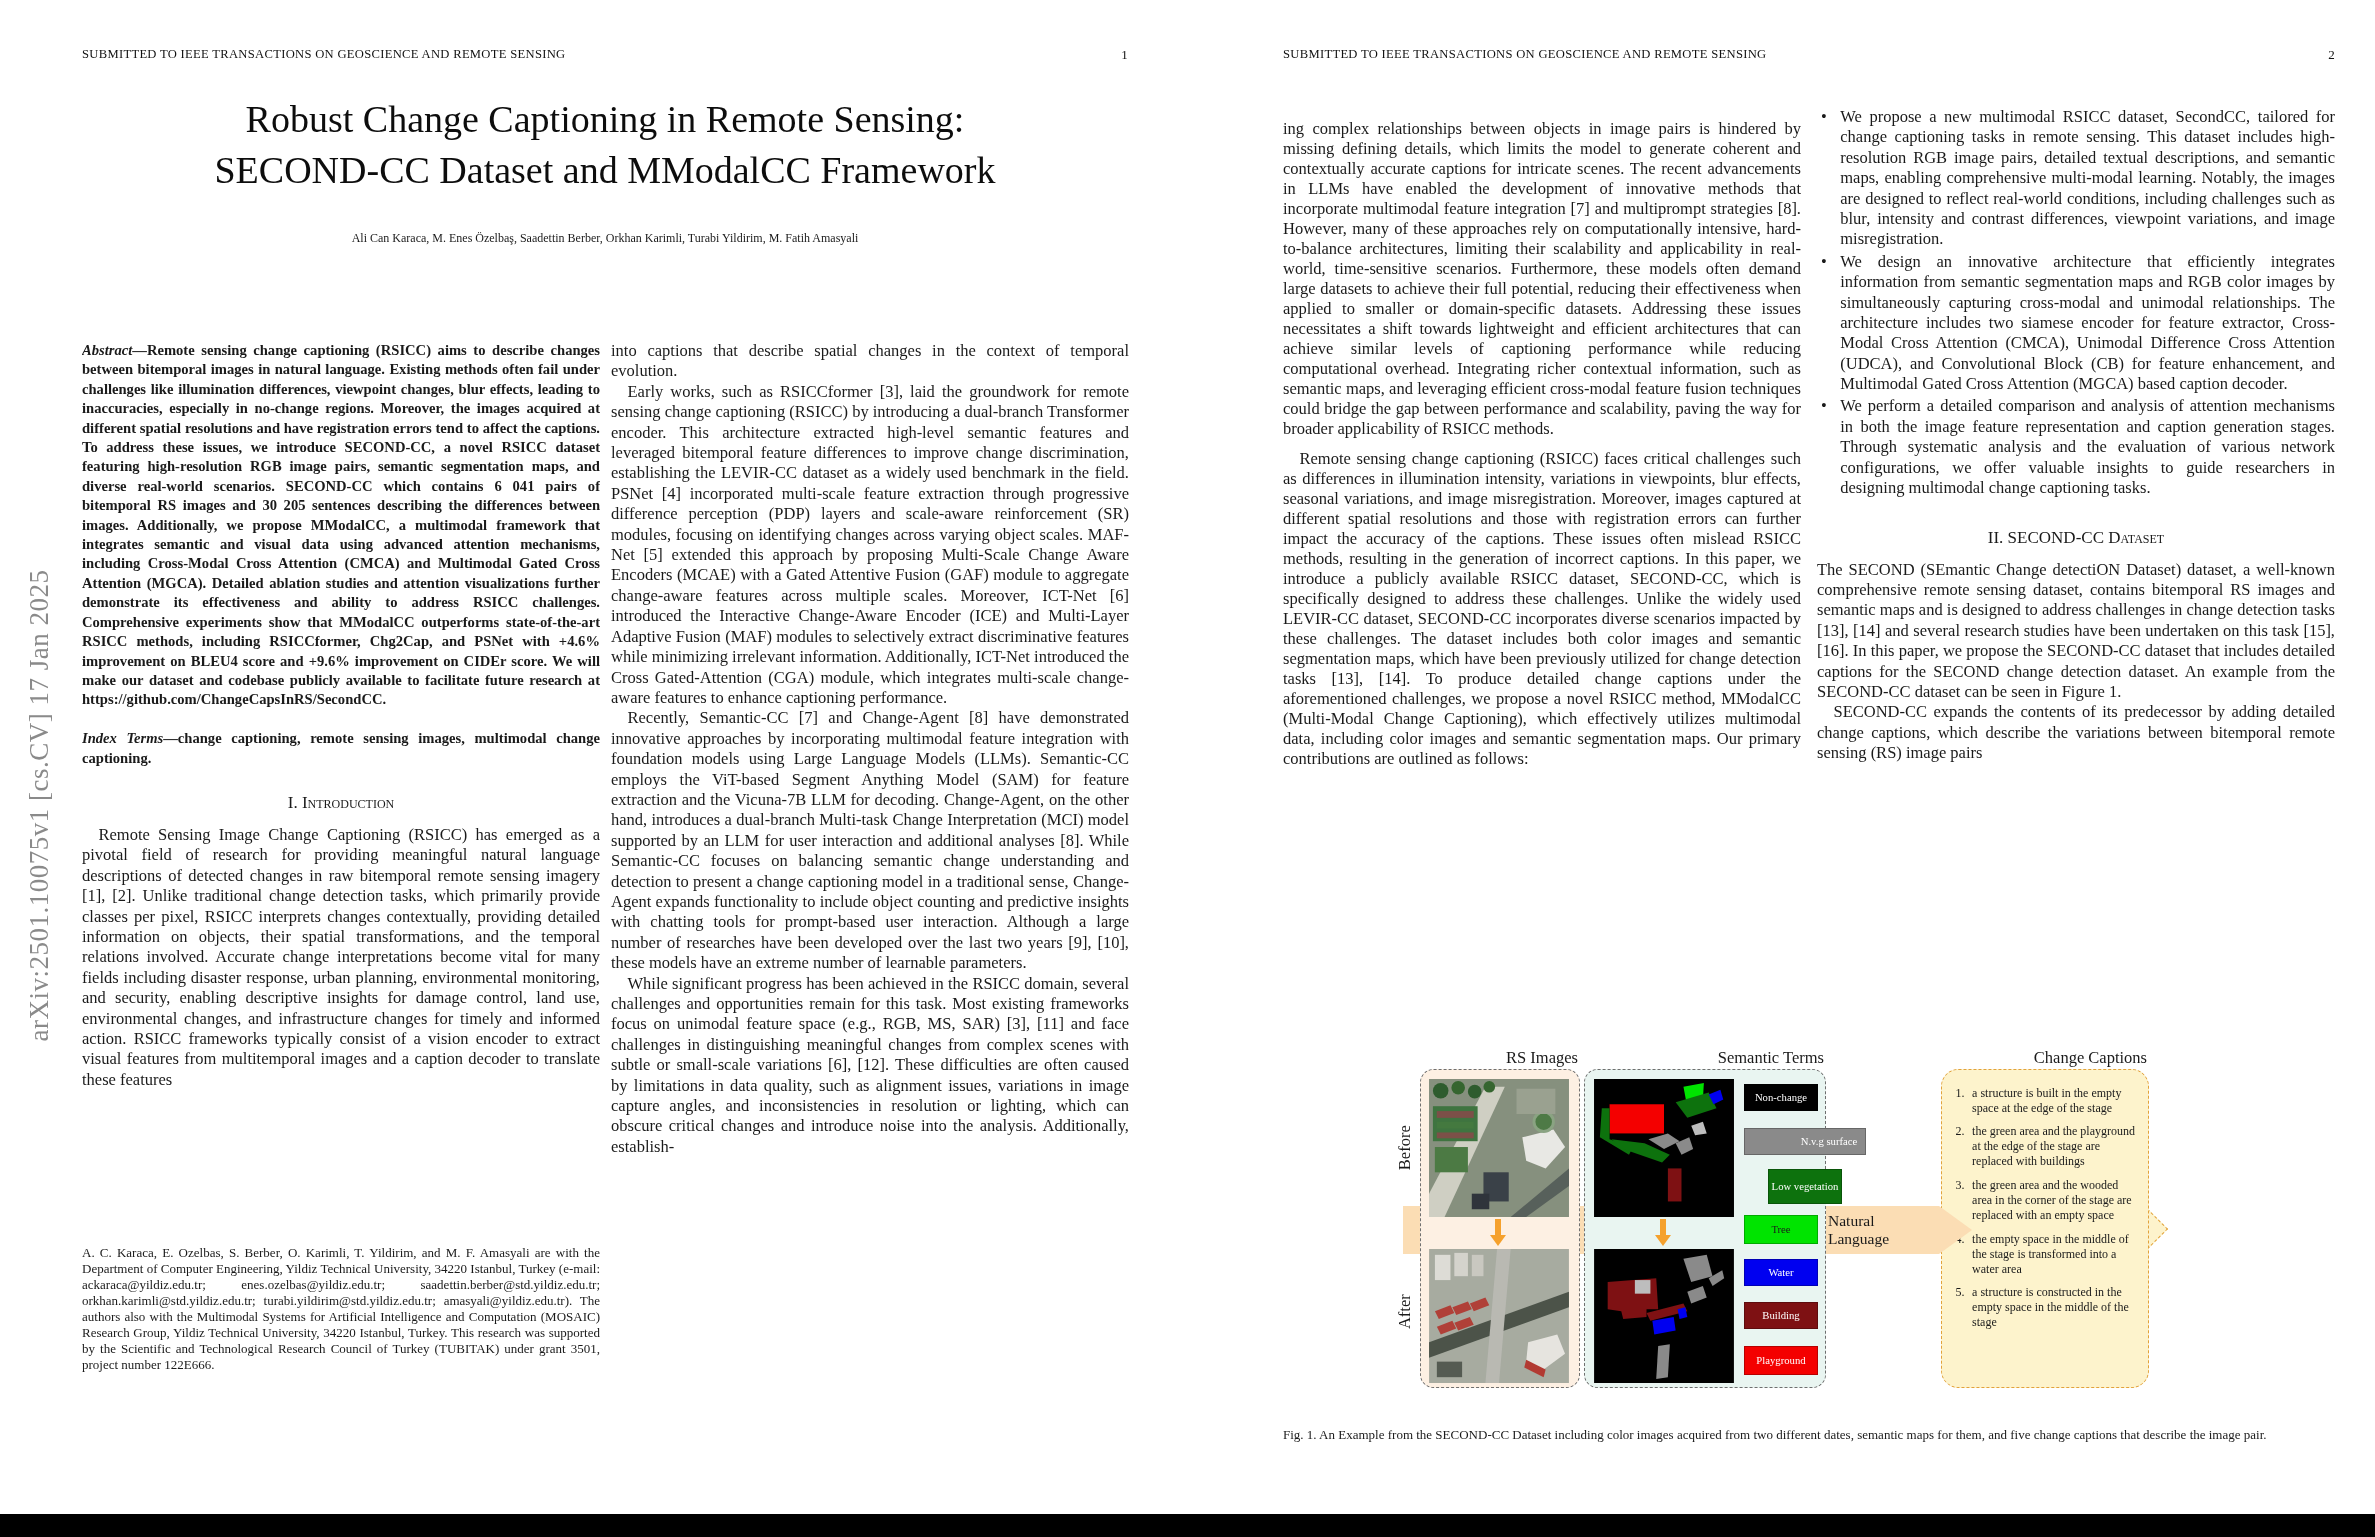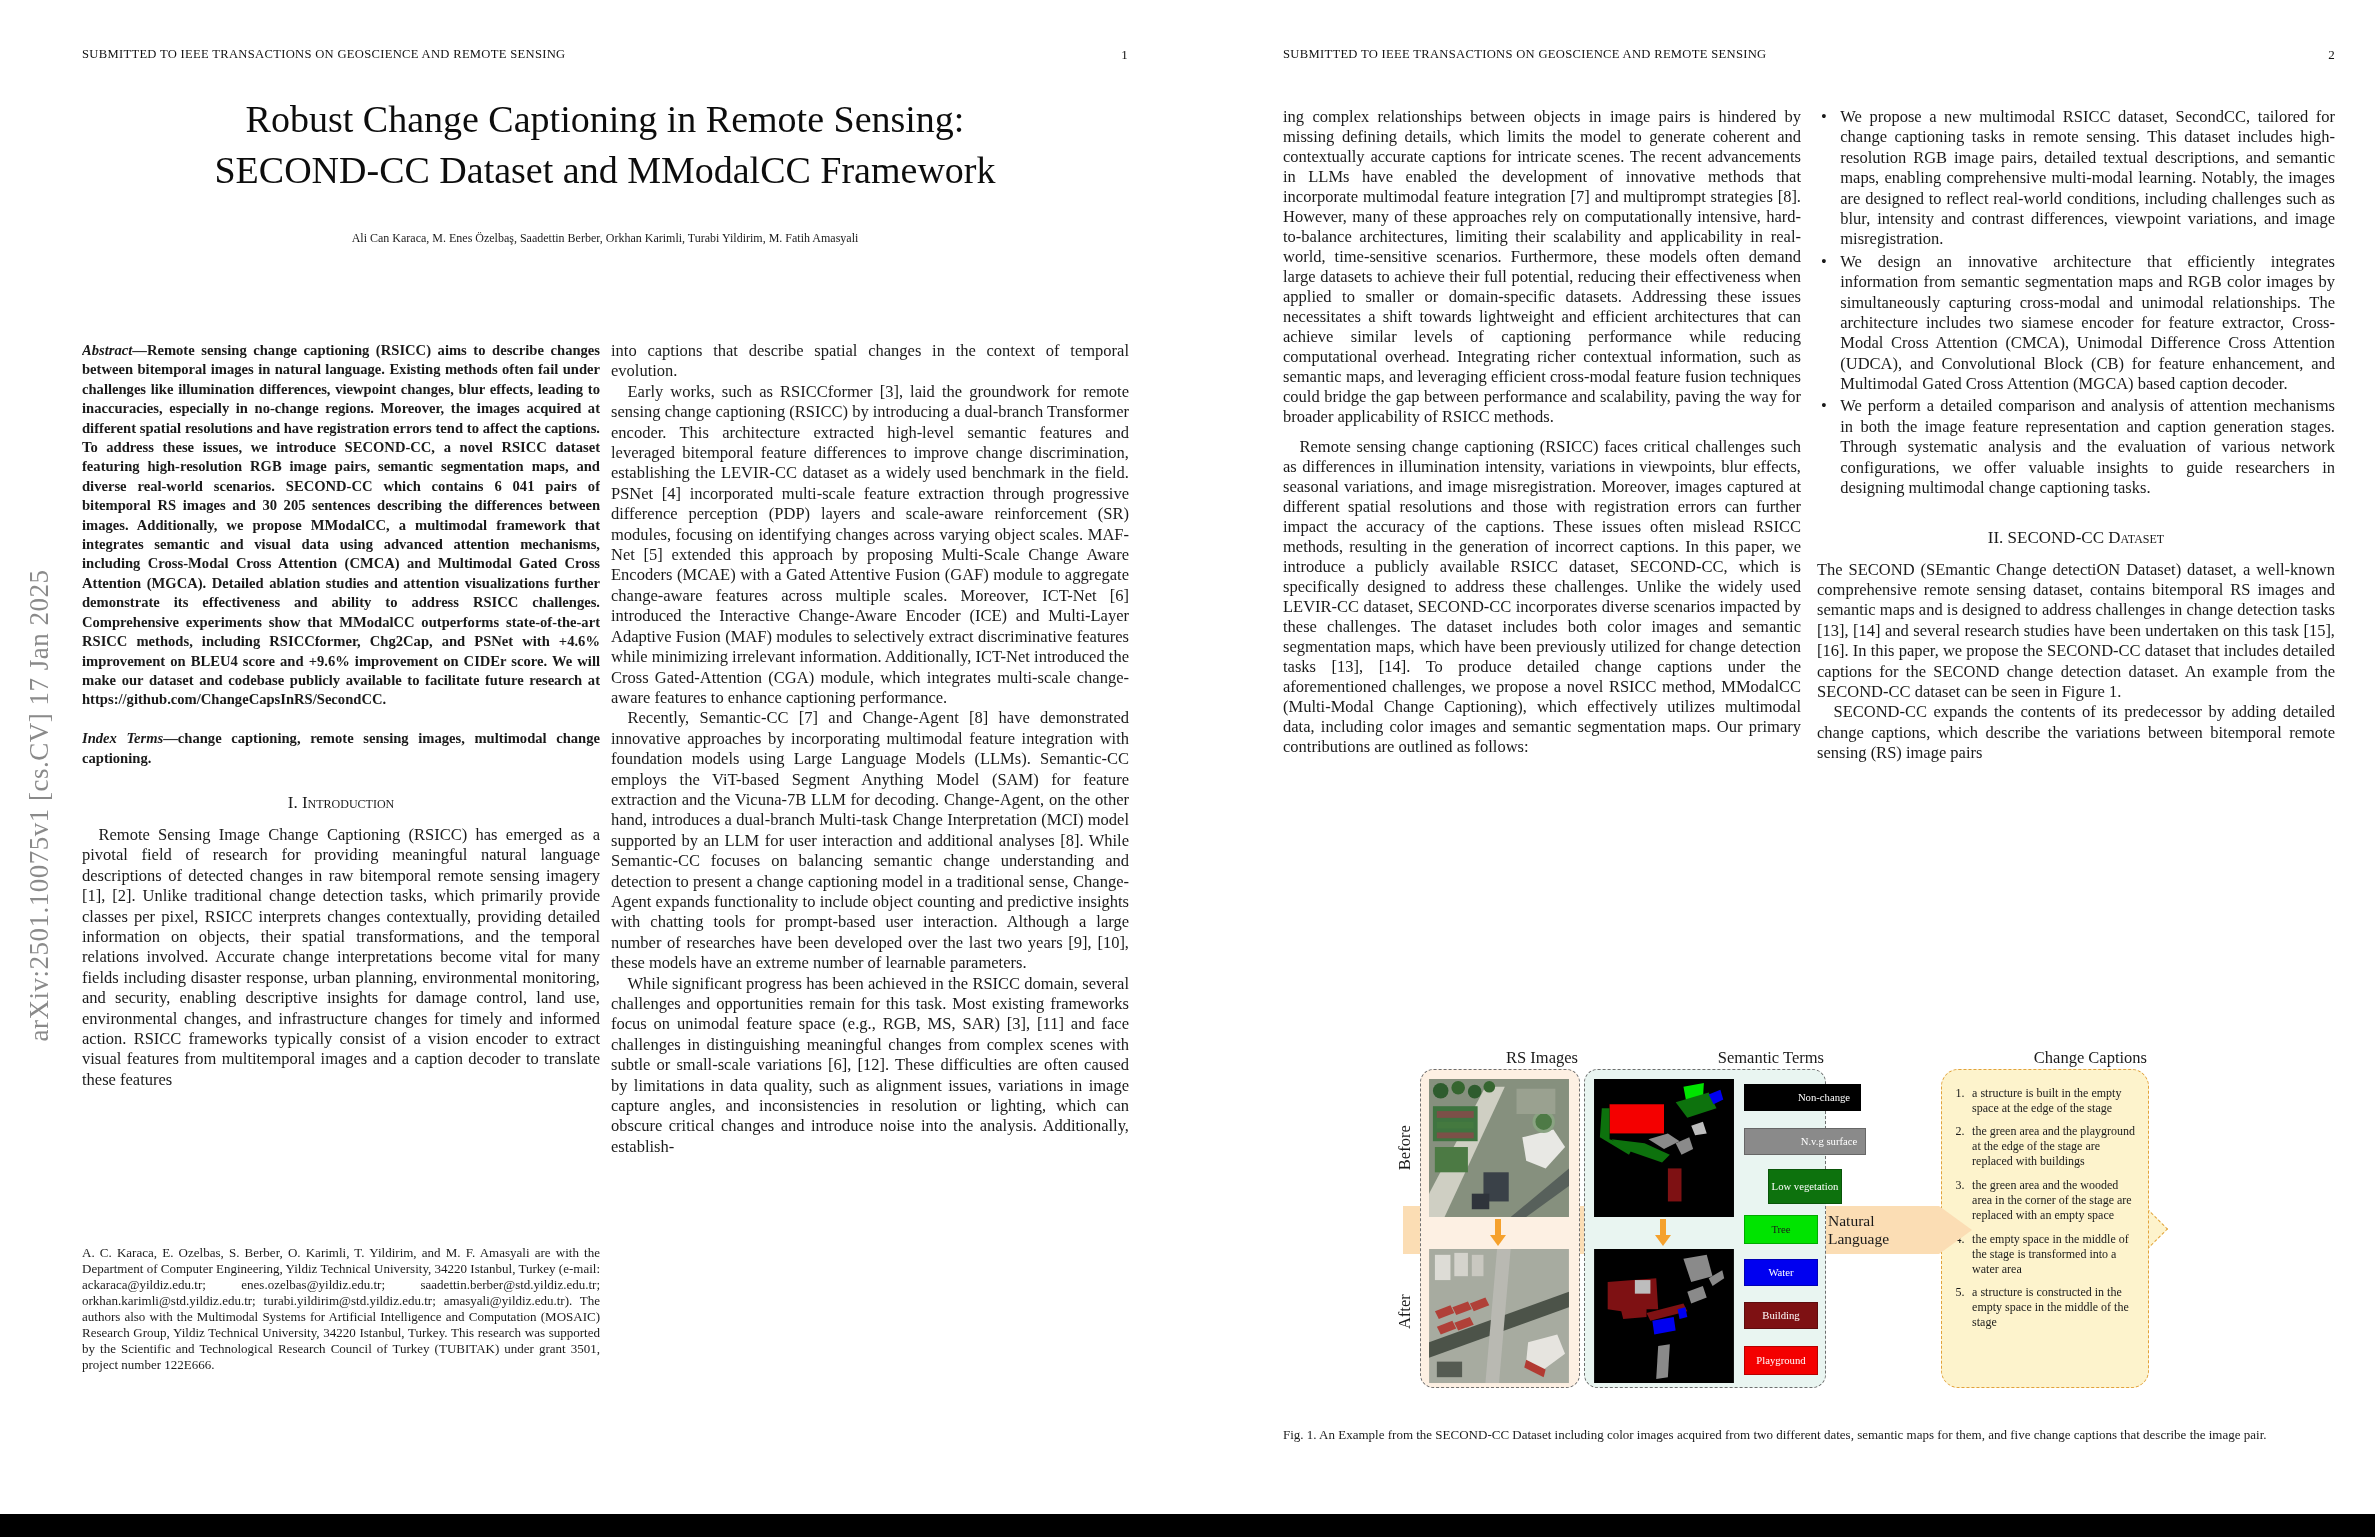--- a/index.html
+++ b/index.html
@@ -85,21 +85,21 @@
   <div class="abs colbox" style="left:611px;top:341px;width:518px;height:1157px;">
     <p>into captions that describe spatial changes in the context of temporal evolution.</p>
     <p class="ind">Early works, such as RSICCformer [3], laid the groundwork for remote sensing change captioning (RSICC) by introducing a dual-branch Transformer encoder. This architecture extracted high-level semantic features and leveraged bitemporal feature differences to improve change discrimination, establishing the LEVIR-CC dataset as a widely used benchmark in the field. PSNet [4] incorporated multi-scale feature extraction through progressive difference perception (PDP) layers and scale-aware reinforcement (SR) modules, focusing on identifying changes across varying object scales. MAF-Net [5] extended this approach by proposing Multi-Scale Change Aware Encoders (MCAE) with a Gated Attentive Fusion (GAF) module to aggregate change-aware features across multiple scales. Moreover, ICT-Net [6] introduced the Interactive Change-Aware Encoder (ICE) and Multi-Layer Adaptive Fusion (MAF) modules to selectively extract discriminative features while minimizing irrelevant information. Additionally, ICT-Net introduced the Cross Gated-Attention (CGA) module, which integrates multi-scale change-aware features to enhance captioning performance.</p>
     <p class="ind">Recently, Semantic-CC [7] and Change-Agent [8] have demonstrated innovative approaches by incorporating multimodal feature integration with foundation models using Large Language Models (LLMs). Semantic-CC employs the ViT-based Segment Anything Model (SAM) for feature extraction and the Vicuna-7B LLM for decoding. Change-Agent, on the other hand, introduces a dual-branch Multi-task Change Interpretation (MCI) model supported by an LLM for user interaction and additional analyses [8]. While Semantic-CC focuses on balancing semantic change understanding and detection to present a change captioning model in a traditional sense, Change-Agent expands functionality to include object counting and predictive insights with chatting tools for prompt-based user interaction. Although a large number of researches have been developed over the last two years [9], [10], these models have an extreme number of learnable parameters.</p>
     <p class="ind">While significant progress has been achieved in the RSICC domain, several challenges and opportunities remain for this task. Most existing frameworks focus on unimodal feature space (e.g., RGB, MS, SAR) [3], [11] and face challenges in distinguishing meaningful changes from complex scenes with subtle or small-scale variations [6], [12]. These difficulties are often caused by limitations in data quality, such as alignment issues, variations in image capture angles, and inconsistencies in resolution or lighting, which can obscure critical changes and introduce noise into the analysis. Additionally, establish-</p>
   </div>
 
   <div class="abs hdr" style="left:1283px;top:47px;width:737px;">SUBMITTED TO IEEE TRANSACTIONS ON GEOSCIENCE AND REMOTE SENSING</div>
   <div class="abs hdr pagenum" style="left:2304px;top:47px;width:31px;">2</div>
 
-  <div class="abs colbox tight" style="left:1283px;top:107px;width:518px;height:917px;">
+  <div class="abs colbox tight" style="left:1283px;top:119px;width:518px;height:917px;">
     <p>ing complex relationships between objects in image pairs is hindered by missing defining details, which limits the model to generate coherent and contextually accurate captions for intricate scenes. The recent advancements in LLMs have enabled the development of innovative methods that incorporate multimodal feature integration [7] and multiprompt strategies [8]. However, many of these approaches rely on computationally intensive, hard-to-balance architectures, limiting their scalability and applicability in real-world, time-sensitive scenarios. Furthermore, these models often demand large datasets to achieve their full potential, reducing their effectiveness when applied to smaller or domain-specific datasets. Addressing these issues necessitates a shift towards lightweight and efficient architectures that can achieve similar levels of captioning performance while reducing computational overhead. Integrating richer contextual information, such as semantic maps, and leveraging efficient cross-modal feature fusion techniques could bridge the gap between performance and scalability, paving the way for broader applicability of RSICC methods.</p>
     <p class="ind gap-top">Remote sensing change captioning (RSICC) faces critical challenges such as differences in illumination intensity, variations in viewpoints, blur effects, seasonal variations, and image misregistration. Moreover, images captured at different spatial resolutions and those with registration errors can further impact the accuracy of the captions. These issues often mislead RSICC methods, resulting in the generation of incorrect captions. In this paper, we introduce a publicly available RSICC dataset, SECOND-CC, which is specifically designed to address these challenges. Unlike the widely used LEVIR-CC dataset, SECOND-CC incorporates diverse scenarios impacted by these challenges. The dataset includes both color images and semantic segmentation maps, which have been previously utilized for change detection tasks [13], [14]. To produce detailed change captions under the aforementioned challenges, we propose a novel RSICC method, MModalCC (Multi-Modal Change Captioning), which effectively utilizes multimodal data, including color images and semantic segmentation maps. Our primary contributions are outlined as follows:</p>
   </div>
 
   <div class="abs colbox" style="left:1817px;top:107px;width:518px;height:917px;">
     <div class="bullet-item">
       <span class="bullet-marker">•</span>
       <span class="bullet-text">We propose a new multimodal RSICC dataset, SecondCC, tailored for change captioning tasks in remote sensing. This dataset includes high-resolution RGB image pairs, detailed textual descriptions, and semantic maps, enabling comprehensive multi-modal learning. Notably, the images are designed to reflect real-world conditions, including challenges such as blur, intensity and contrast differences, viewpoint variations, and image misregistration.</span>
     </div>
     <div class="bullet-item">
@@ -198,21 +198,21 @@
       <polygon points="14,34 64,30 66,62 54,62 54,70 30,72 28,64 14,62" fill="#7e1113"></polygon>
       <rect x="42" y="32" width="16" height="14" fill="#bdbdbd"></rect>
       <polygon points="54,66 92,56 96,64 58,74" fill="#7e1113"></polygon>
       <polygon points="60,74 82,70 84,84 62,88" fill="#0000f0"></polygon>
       <polygon points="86,62 94,60 96,70 88,72" fill="#0000f0"></polygon>
       <polygon points="96,44 112,38 116,50 100,56" fill="#8a8a8a"></polygon>
       <polygon points="66,100 78,98 76,132 64,134" fill="#8a8a8a"></polygon>
     </svg>
   </div>
 
-  <div class="legend-item" style="top:1084px;height:25px;background:#000000;color:#ffffff;padding-left:43px;">
+  <div class="legend-item" style="top:1084px;height:25px;background:#000000;color:#ffffff;">
       <span>Non-change</span>
     </div>
   <div class="legend-item" style="top:1128px;height:25px;background:#8a8a8a;color:#ffffff;padding-left:48px;">
       <span>N.v.g surface</span>
     </div>
   <div class="legend-item" style="top:1169px;height:33px;background:#0d720d;color:#ffffff;margin-left:24px;">
       <span>Low vegetation</span>
     </div>
   <div class="legend-item" style="top:1215px;height:27px;background:#00e400;color:#1b1b1b;">
       <span>Tree</span>

